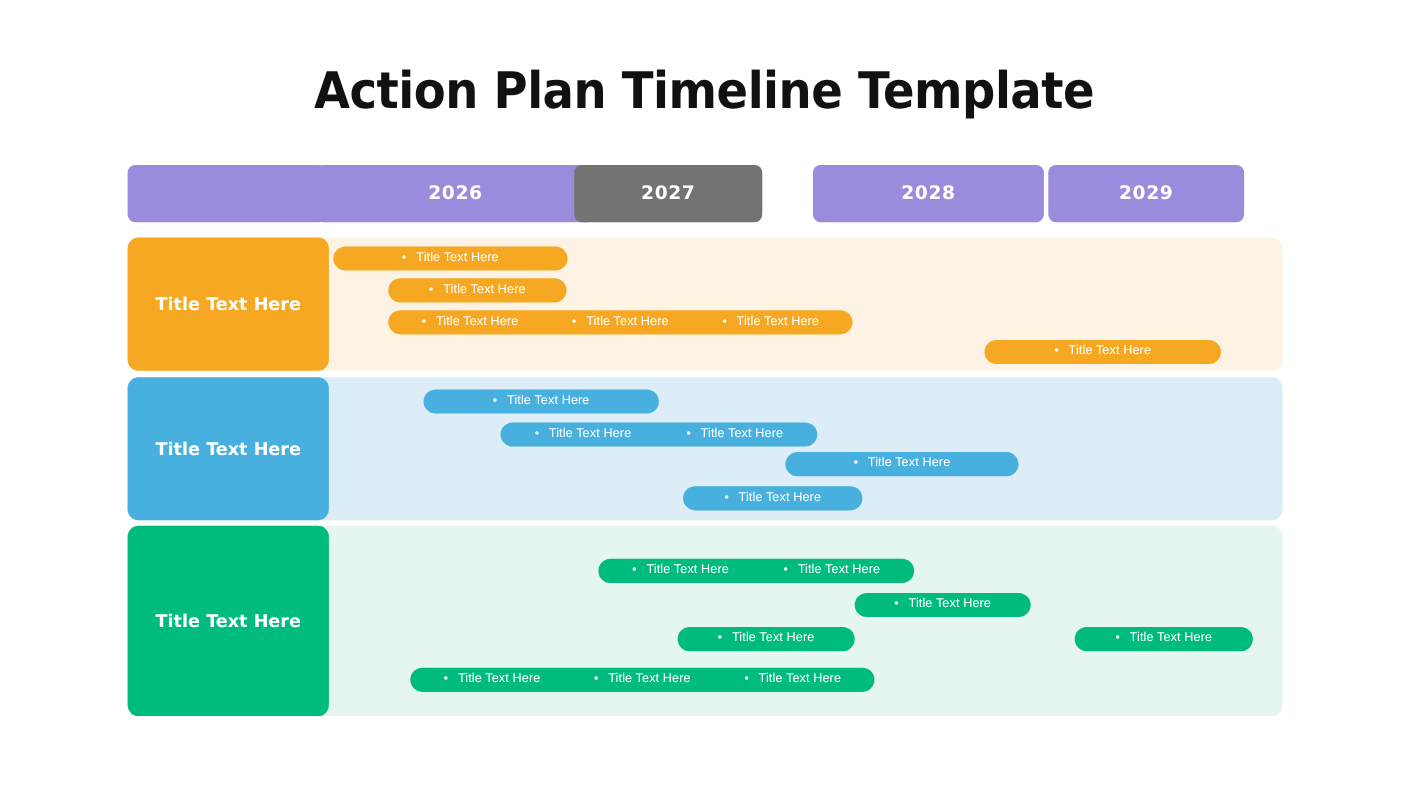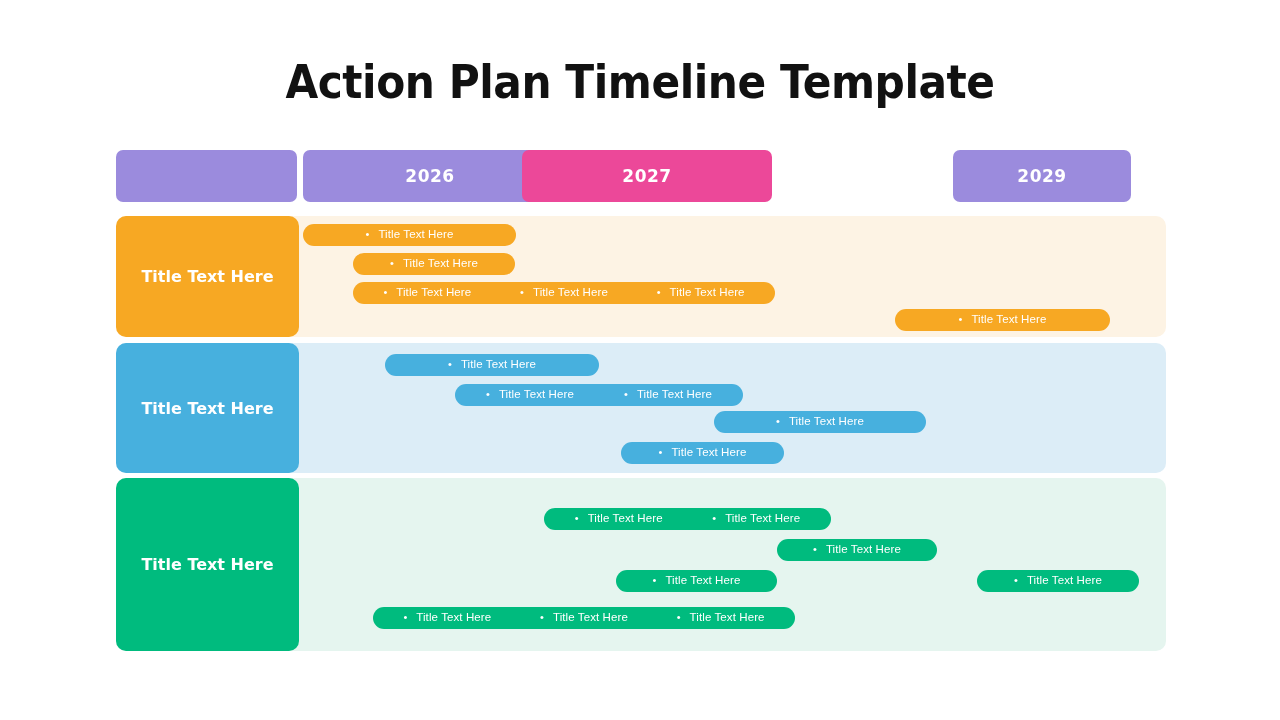--- a/index.html
+++ b/index.html
@@ -128,22 +128,23 @@
     line-height: 1;
   }
 </style>
 </head>
 <body>
 
 <div class="slide-title">Action Plan Timeline Template</div>
 
 <div class="year-header" id="year-header">
     <div class="year-cell" style="left: 0px; width: 181px; background: rgb(155, 139, 221);"></div>
-    <div class="year-cell" style="left: 187px; width: 254px; background: rgb(155, 139, 221);">2026</div>
-    <div class="year-cell" style="left: 406px; width: 250px; background: #ec4899;">2027</div>
+    <div class="year-cell" style="left: 171px; width: 254px; background: rgb(155, 139, 221);">2026</div>
+    <div class="year-cell" style="left: 406px; width: 171px; background: #737373;">2027</div>
+    <div class="year-cell" style="left: 623px; width: 210px; background: rgb(155, 139, 221);">2028</div>
     <div class="year-cell" style="left: 837px; width: 178px; background: rgb(155, 139, 221);">2029</div>
   </div>
 
 <div id="rows-container">
     <div class="row" style="top: 216px; height: 121px; width: 1050px;">
       <div class="row-bg" style="background: rgb(253, 243, 228);"></div>
       <div class="row-track">
         <div class="pill" style="left: 187px; width: 213px; top: 8px; background: rgb(247, 168, 35);">
           <div class="pill-item">
             <span class="pill-bullet">•</span>

